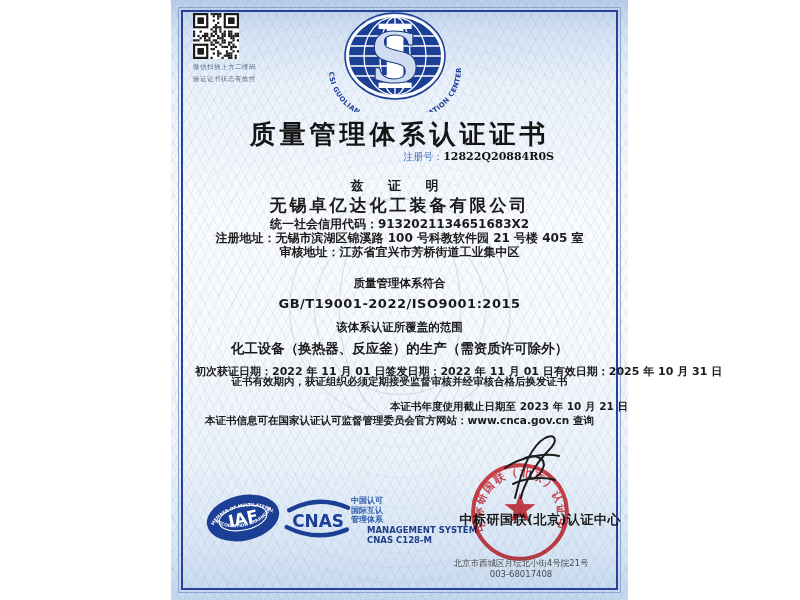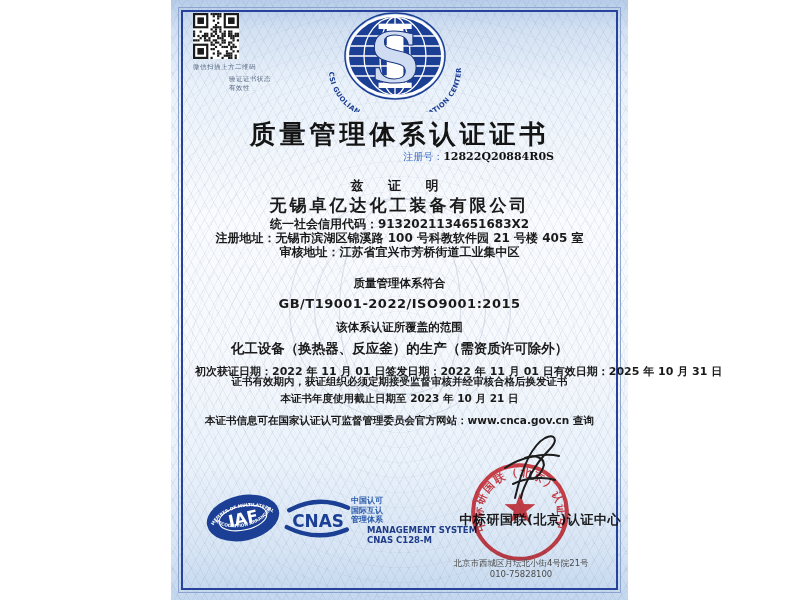--- a/index.html
+++ b/index.html
@@ -43,21 +43,21 @@
   .credit{top:216px;font-size:12px;font-weight:bold;}
   .addr1{top:230px;font-size:12px;font-weight:bold;}
   .addr2{top:244px;font-size:12px;font-weight:bold;}
   .conform{top:276px;font-size:11.5px;font-weight:bold;}
   .standard{top:296px;font-size:13px;font-weight:bold;letter-spacing:.5px;}
   .scopehead{top:320px;font-size:11.5px;font-weight:bold;}
   .scope{top:340px;font-size:13.5px;font-weight:bold;}
   .dates{top:364px;left:0;width:457px;display:flex;justify-content:space-between;
          padding:0 24px;box-sizing:border-box;font-size:11px;font-weight:bold;white-space:nowrap;}
   .note{font-size:10.5px;font-weight:600;}
-  .n1{top:375px;}.n2{top:392px;}.n3{top:414px;}
+  .n1{top:375px;}.n2{top:400px;text-align:right;}.n3{top:414px;}
 
   .cnas-text{left:180px;top:496px;line-height:9.5px;}
   .cnas-text .zh{font-size:8px;color:#2d5cab;font-weight:600;}
   .cnas-text .en{font-size:8.5px;color:#1e3c87;font-weight:bold;line-height:10px;padding-left:16px;}
 
   .bodyname{left:250px;top:511px;width:200px;text-align:right;
             font-size:13px;color:#1a1a1a;font-weight:600;letter-spacing:.5px;}
   .footaddr{left:250px;top:558px;width:200px;text-align:center;font-size:8.5px;color:#4a4a4a;}
   .footphone{left:250px;top:569px;width:200px;text-align:center;font-size:8.5px;color:#4a4a4a;}
 </style>
@@ -202,21 +202,21 @@
           <rect x="17" y="19" width="1" height="1"></rect>
           <rect x="19" y="19" width="1" height="1"></rect>
           <rect x="8" y="20" width="1" height="1"></rect>
           <rect x="13" y="20" width="1" height="1"></rect>
           <rect x="16" y="20" width="1" height="1"></rect>
           <rect x="17" y="20" width="1" height="1"></rect>
           <rect x="19" y="20" width="1" height="1"></rect>
         </g>
     </svg>
     <div class="qr-caption" style="margin-top:4px;">微信扫描上方二维码</div>
-    <div class="qr-caption" style="margin-top:3px;margin-left:36px;">验证证书状态有效性</div>
+    <div class="qr-caption" style="margin-top:3px;">验证证书状态有效性</div>
   </div>
 
   <svg class="abs" style="left:152px;top:8px;" width="145" height="104" viewBox="0 0 145 104">
     <defs>
       <clipPath id="globeClip">
           <ellipse cx="72" cy="48" rx="46" ry="39"></ellipse>
         </clipPath>
       <path id="ringTextPath" d="M 6,62 A 64,52 0 0 0 138,62" fill="none"></path>
     </defs>
     <ellipse cx="72" cy="48" rx="50" ry="43" fill="none" stroke="#1c3f96" stroke-width="1.5"></ellipse>
@@ -311,14 +311,14 @@
   <svg class="abs" style="left:314px;top:428px;" width="80" height="78" viewBox="0 0 80 78">
     <g fill="none" stroke="#1c1c1c" stroke-width="2" stroke-linecap="round">
       <path d="M 30,70 C 36,44 46,18 60,10 C 70,5 74,12 64,22 C 50,36 38,58 36,70"></path>
       <path d="M 20,40 C 34,30 58,24 74,28"></path>
       <path d="M 40,30 C 50,26 62,30 58,40 C 54,50 42,56 46,44"></path>
       <path d="M 28,56 C 40,50 58,48 70,52"></path>
     </g>
   </svg>
 
   <div class="abs footaddr">北京市西城区月坛北小街4号院21号</div>
-  <div class="abs footphone">010-75828100</div>
+  <div class="abs footphone">003-68017408</div>
 </div>
 
 </body></html>

